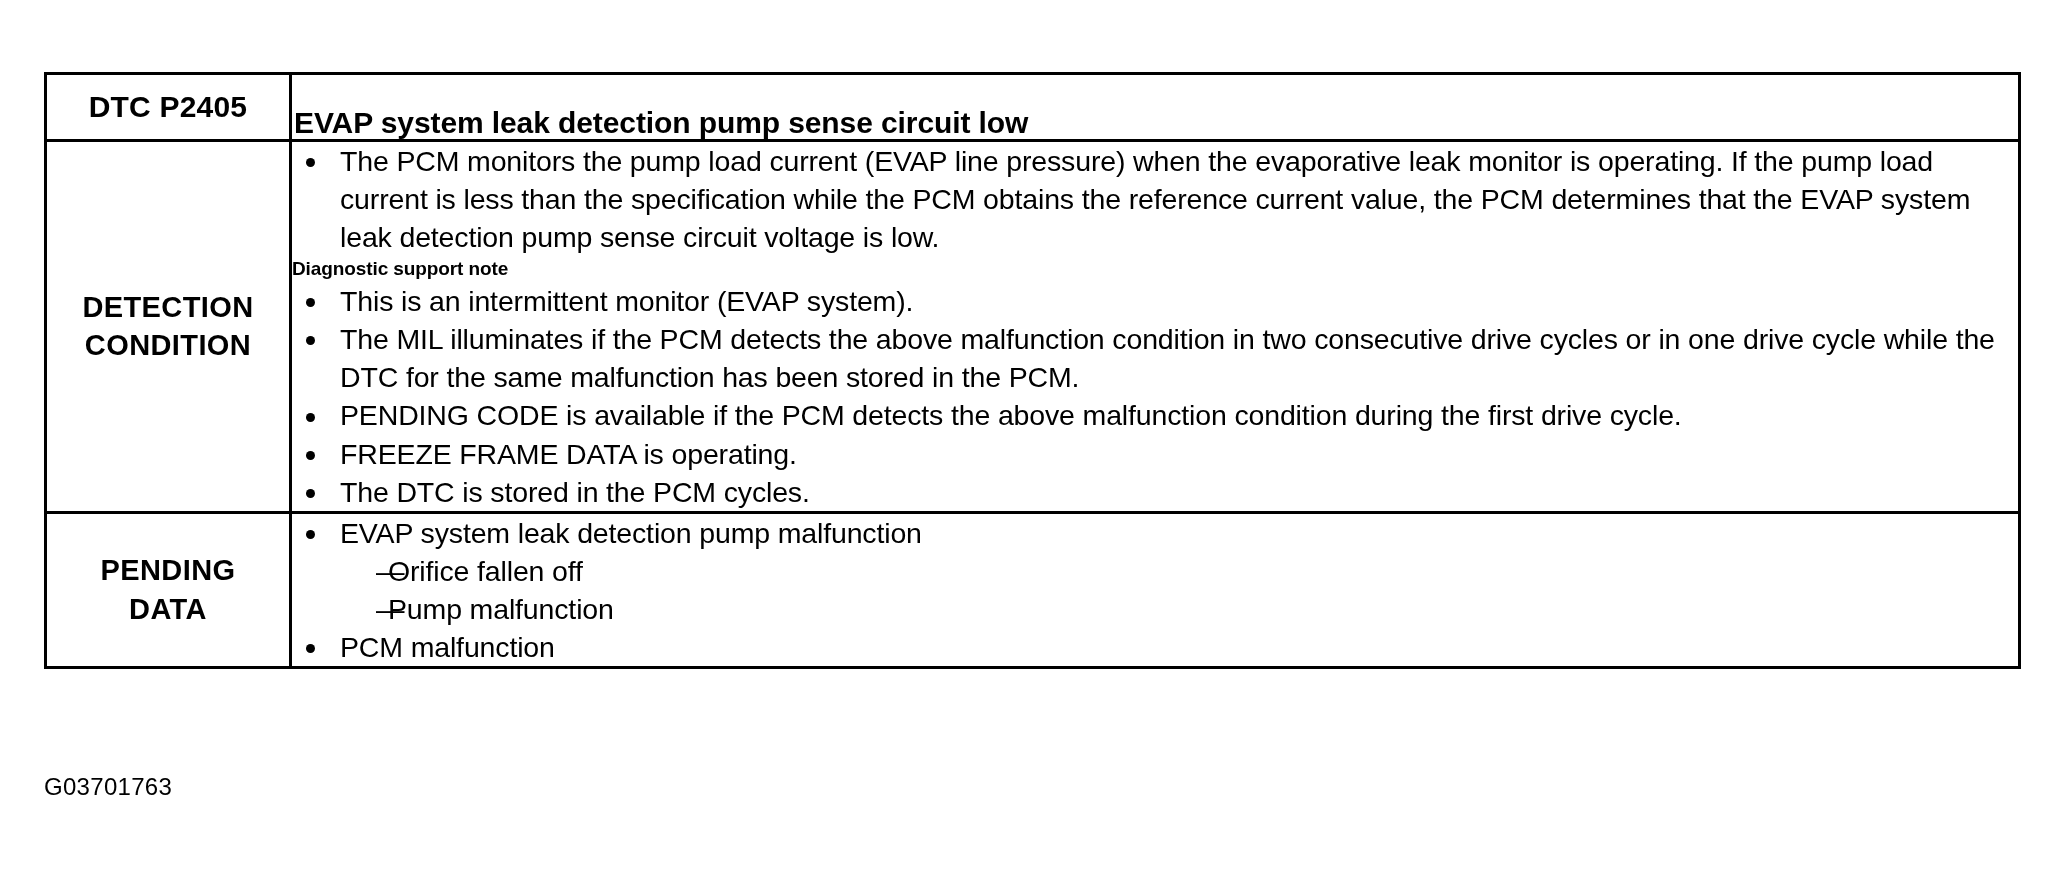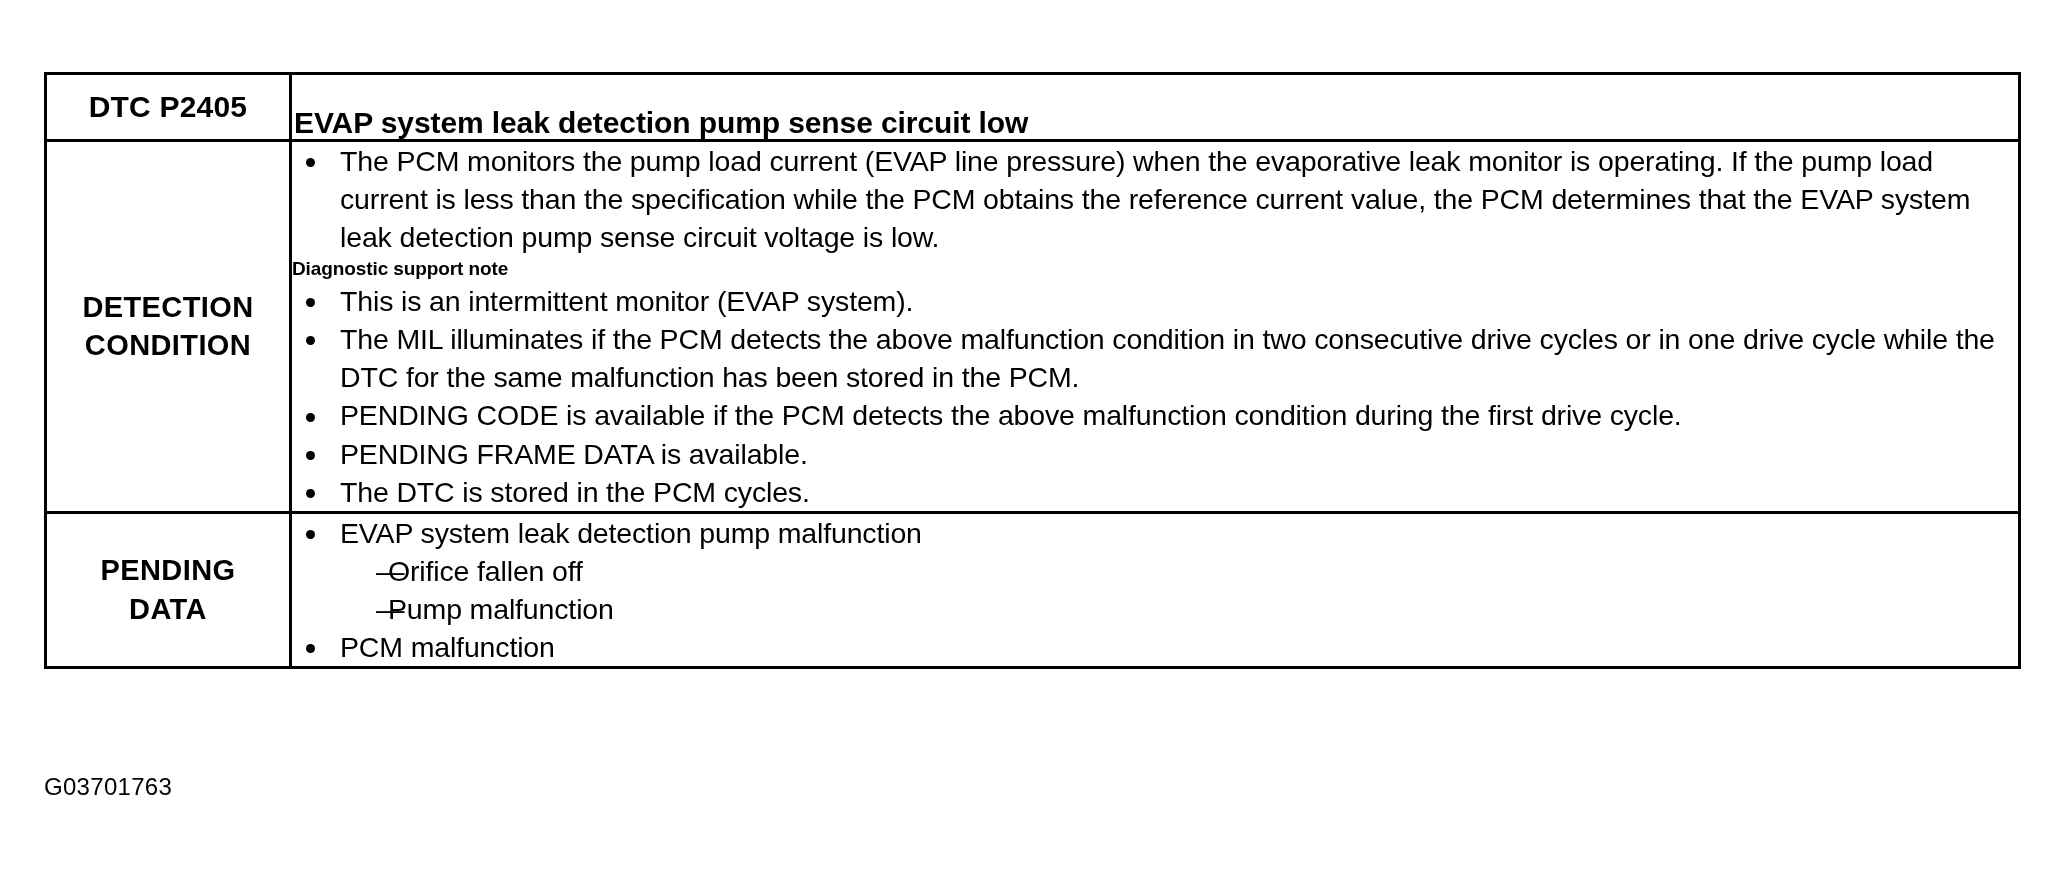--- a/index.html
+++ b/index.html
@@ -185,21 +185,21 @@
           <li>
             <span class="bullet-dot"></span>
             <span>The MIL illuminates if the PCM detects the above malfunction condition in two consecutive drive cycles or in one drive cycle while the DTC for the same malfunction has been stored in the PCM.</span>
           </li>
           <li>
             <span class="bullet-dot"></span>
             <span>PENDING CODE is available if the PCM detects the above malfunction condition during the first drive cycle.</span>
           </li>
           <li>
             <span class="bullet-dot"></span>
-            <span>PENDING FRAME DATA is available.</span>
+            <span>FREEZE FRAME DATA is operating.</span>
           </li>
           <li>
             <span class="bullet-dot"></span>
             <span>The DTC is stored in the PCM cycles.</span>
           </li>
         </ul>
 
       </td>
     </tr>
 

